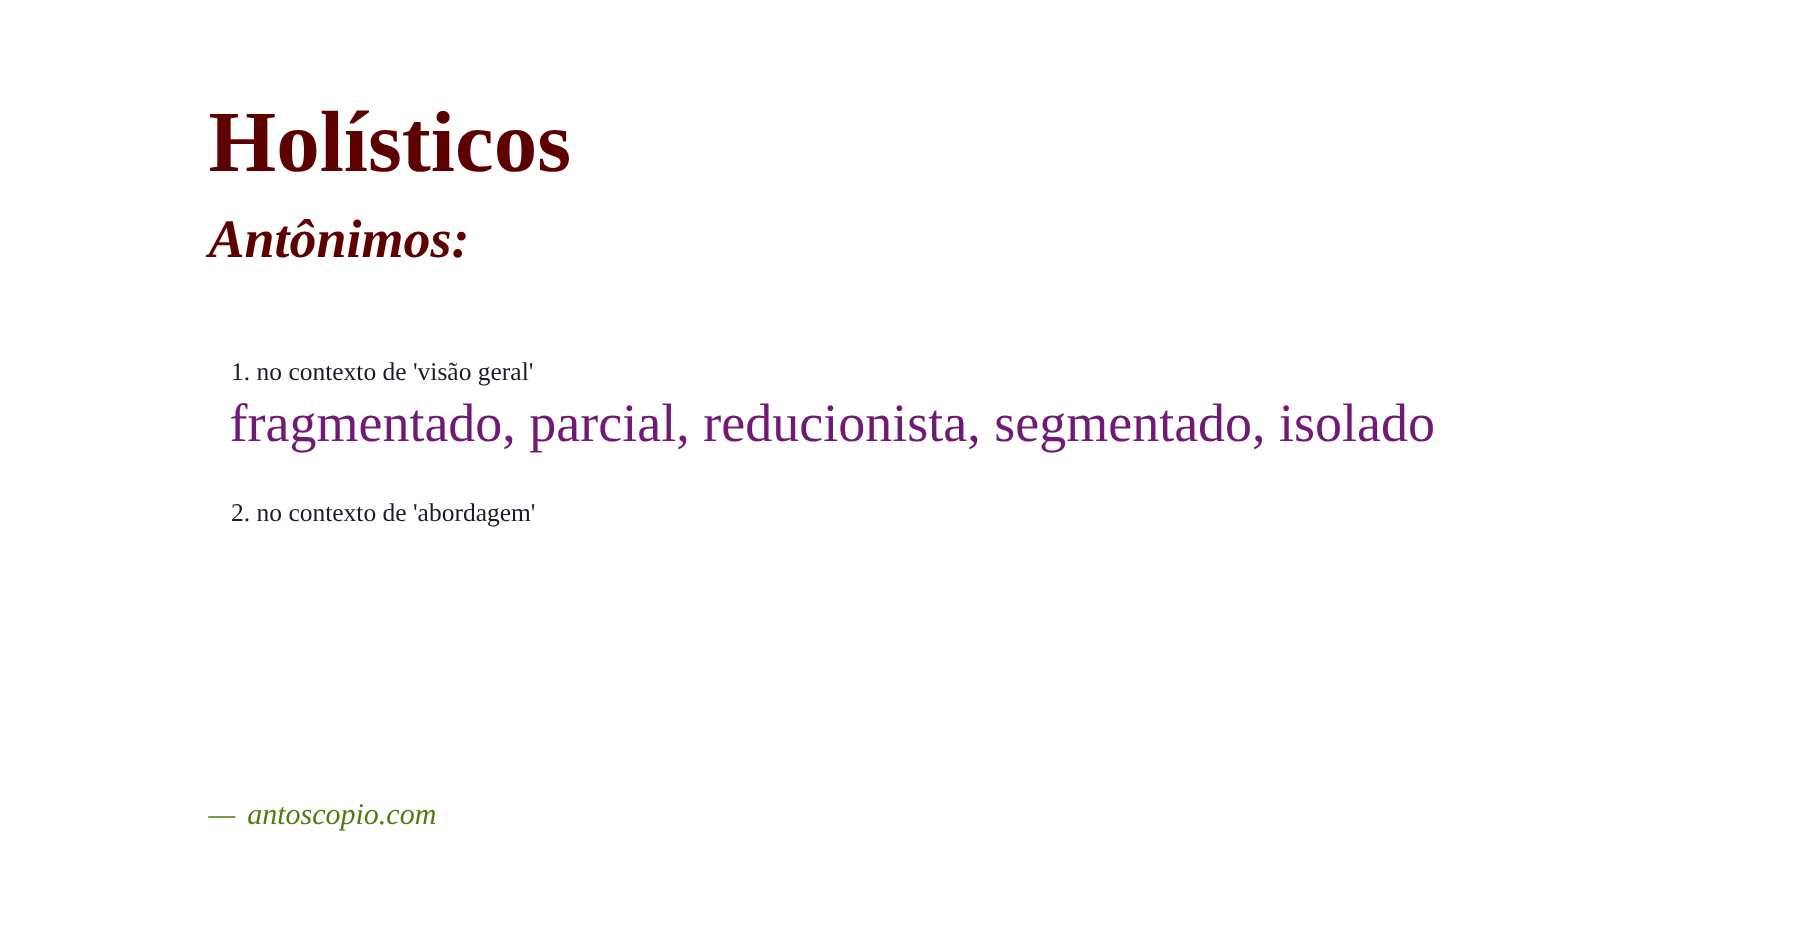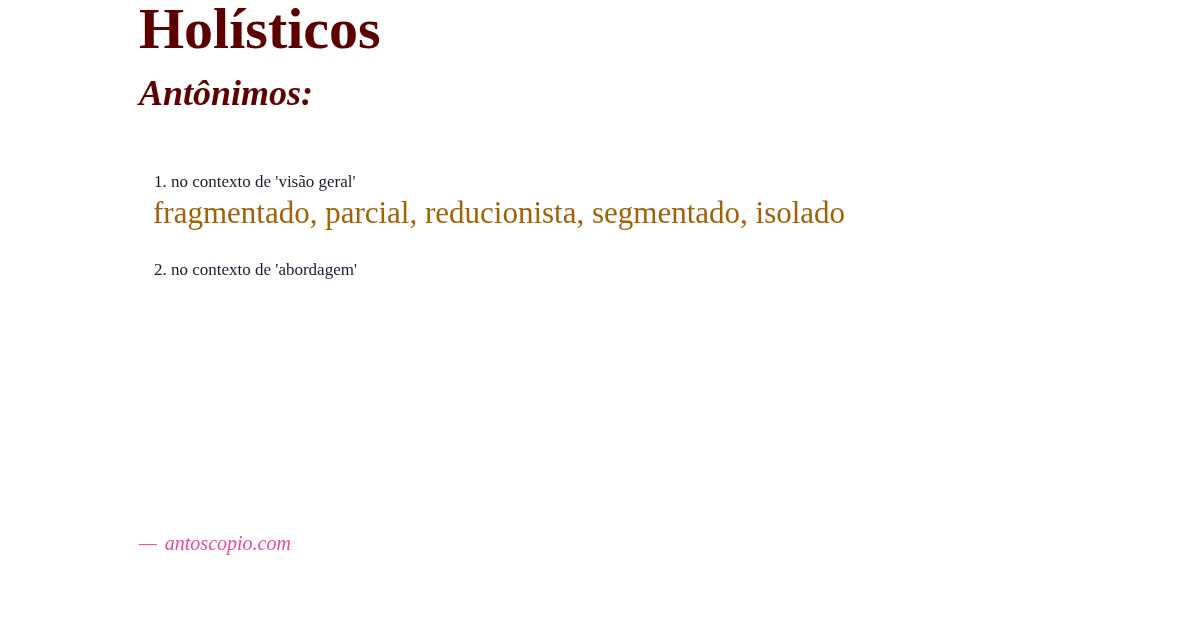--- a/index.html
+++ b/index.html
@@ -21,20 +21,21 @@
     padding: 0 0 0 139px;
   }
   .title {
     font-family: "Liberation Serif", serif;
     font-size: 58px;
     font-weight: bold;
     color: #5c0000;
     letter-spacing: 0px;
     line-height: 1.0;
     margin: 0;
+    padding-top: 66px;
   }
   .subtitle {
     font-family: "Liberation Serif", serif;
     font-size: 36px;
     font-weight: bold;
     font-style: italic;
     color: #5c0000;
     margin: 0;
     padding-top: 14px;
   }
@@ -47,33 +48,33 @@
   }
   .sense-label {
     font-family: "Liberation Serif", serif;
     font-size: 17px;
     color: #1a1a2e;
     margin: 0 0 2px 1px;
     line-height: 1.2;
   }
   .sense-words {
     font-family: "Liberation Serif", serif;
-    font-size: 31px;
-    color: #a16207;
+    font-size: 36px;
+    color: #701a75;
     margin: 0;
     line-height: 1.25;
   }
   .footer {
     position: absolute;
     left: 139px;
     top: 532px;
     font-family: "Liberation Serif", serif;
     font-style: italic;
     font-size: 20px;
-    color: #ec4899;
+    color: #4d7c0f;
   }
   .footer .dash {
     margin-right: 8px;
   }
 </style>
 </head>
 <body>
 
 <div class="page">
 

